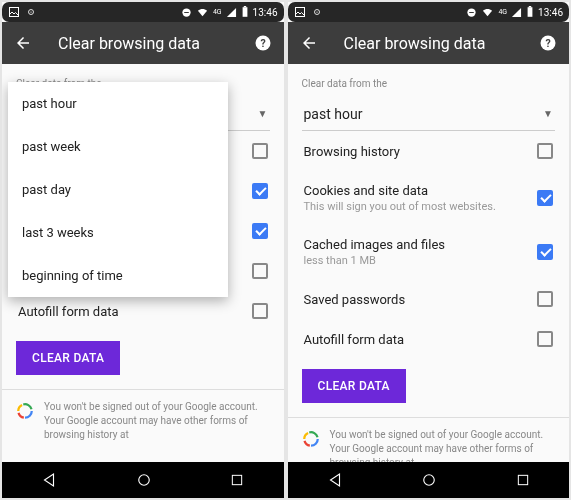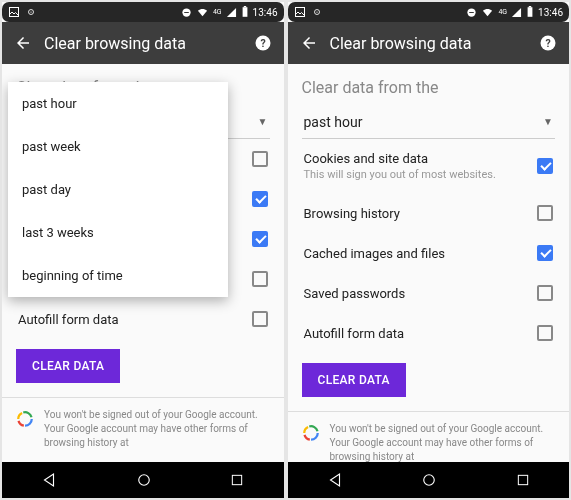--- a/index.html
+++ b/index.html
@@ -2,24 +2,24 @@
 <html><head>
 <meta charset="utf-8">
 <style>
 * { margin: 0; padding: 0; box-sizing: border-box; font-family: Roboto, Arial, sans-serif; }
 body { background: #e5e5e5; width: 571px; height: 500px; display: flex; gap: 4px; padding: 2px; }
 .phone { width: 282px; height: 496px; background: #fafafa; position: relative; overflow: hidden; }
 .statusbar { height: 20px; background: #262626; color: #fff; display: flex; align-items: center; padding: 0 6px; font-size: 11px; border-radius: 7px; }
 .sb-left { display: flex; gap: 6px; align-items: center; }
 .sb-right { margin-left: auto; display: flex; gap: 4px; align-items: center; font-size: 10px; }
 .sb-right svg { fill: #fff; }
-.appbar { height: 42px; background: #3d3d3d; color: #fff; display: flex; align-items: center; padding: 0 12px; gap: 12px; }
+.appbar { height: 42px; background: #3d3d3d; color: #fff; display: flex; align-items: center; padding: 0 12px; gap: 26px; }
 .appbar .title { font-size: 16px; font-weight: 400; flex: 1; }
 .content { padding: 14px 14px 0 14px; position: relative; }
-.label { font-size: 16px; color: #888; margin-bottom: 8px; }
+.label { font-size: 10px; color: #888; margin-bottom: 8px; }
 .dropdown { width: 100%; height: 34px; border: none; border-bottom: 1px solid #ccc; background: transparent; font-size: 14px; color: #222; display: flex; align-items: center; justify-content: space-between; padding: 0 2px; }
 .dropdown .caret { font-size: 10px; color: #666; }
 .optrow { display: flex; align-items: center; justify-content: space-between; padding: 12px 2px; }
 .optrow .txt { font-size: 13px; color: #222; }
 .optrow .sub { font-size: 11px; color: #999; margin-top: 2px; }
 .checkbox { width: 16px; height: 16px; border: 2px solid #888; border-radius: 2px; flex-shrink: 0; position: relative; }
 .checkbox.checked { background: #3b7af5; border-color: #3b7af5; }
 .checkbox.checked::after { content: ""; position: absolute; left: 4px; top: 0px; width: 4px; height: 8px; border: solid #fff; border-width: 0 2px 2px 0; transform: rotate(45deg); }
 .btn { margin-top: 10px; background: #6d28d9; color: #fff; border: none; padding: 10px 16px; font-size: 12px; font-weight: 500; letter-spacing: 0.3px; }
 .divider { height: 1px; background: #ddd; margin: 14px -14px 10px -14px; }
@@ -186,34 +186,35 @@
       </svg>
   </div>
   <div class="content">
     <div class="label">Clear data from the</div>
     <div class="dropdown">
       <span>past hour</span>
       <span class="caret">▼</span>
     </div>
     <div class="optrow">
       <div>
+          <div class="txt">Browsing history</div>
+        </div>
+      <div class="checkbox"></div>
+    </div>
+    <div class="optrow">
+      <div>
           <div class="txt">Cookies and site data</div>
           <div class="sub">This will sign you out of most websites.</div>
         </div>
       <div class="checkbox checked"></div>
     </div>
     <div class="optrow">
       <div>
-          <div class="txt">Browsing history</div>
-        </div>
-      <div class="checkbox"></div>
-    </div>
-    <div class="optrow">
-      <div>
           <div class="txt">Cached images and files</div>
+          <div class="sub">less than 1 MB</div>
         </div>
       <div class="checkbox checked"></div>
     </div>
     <div class="optrow">
       <div>
           <div class="txt">Saved passwords</div>
         </div>
       <div class="checkbox"></div>
     </div>
     <div class="optrow">

